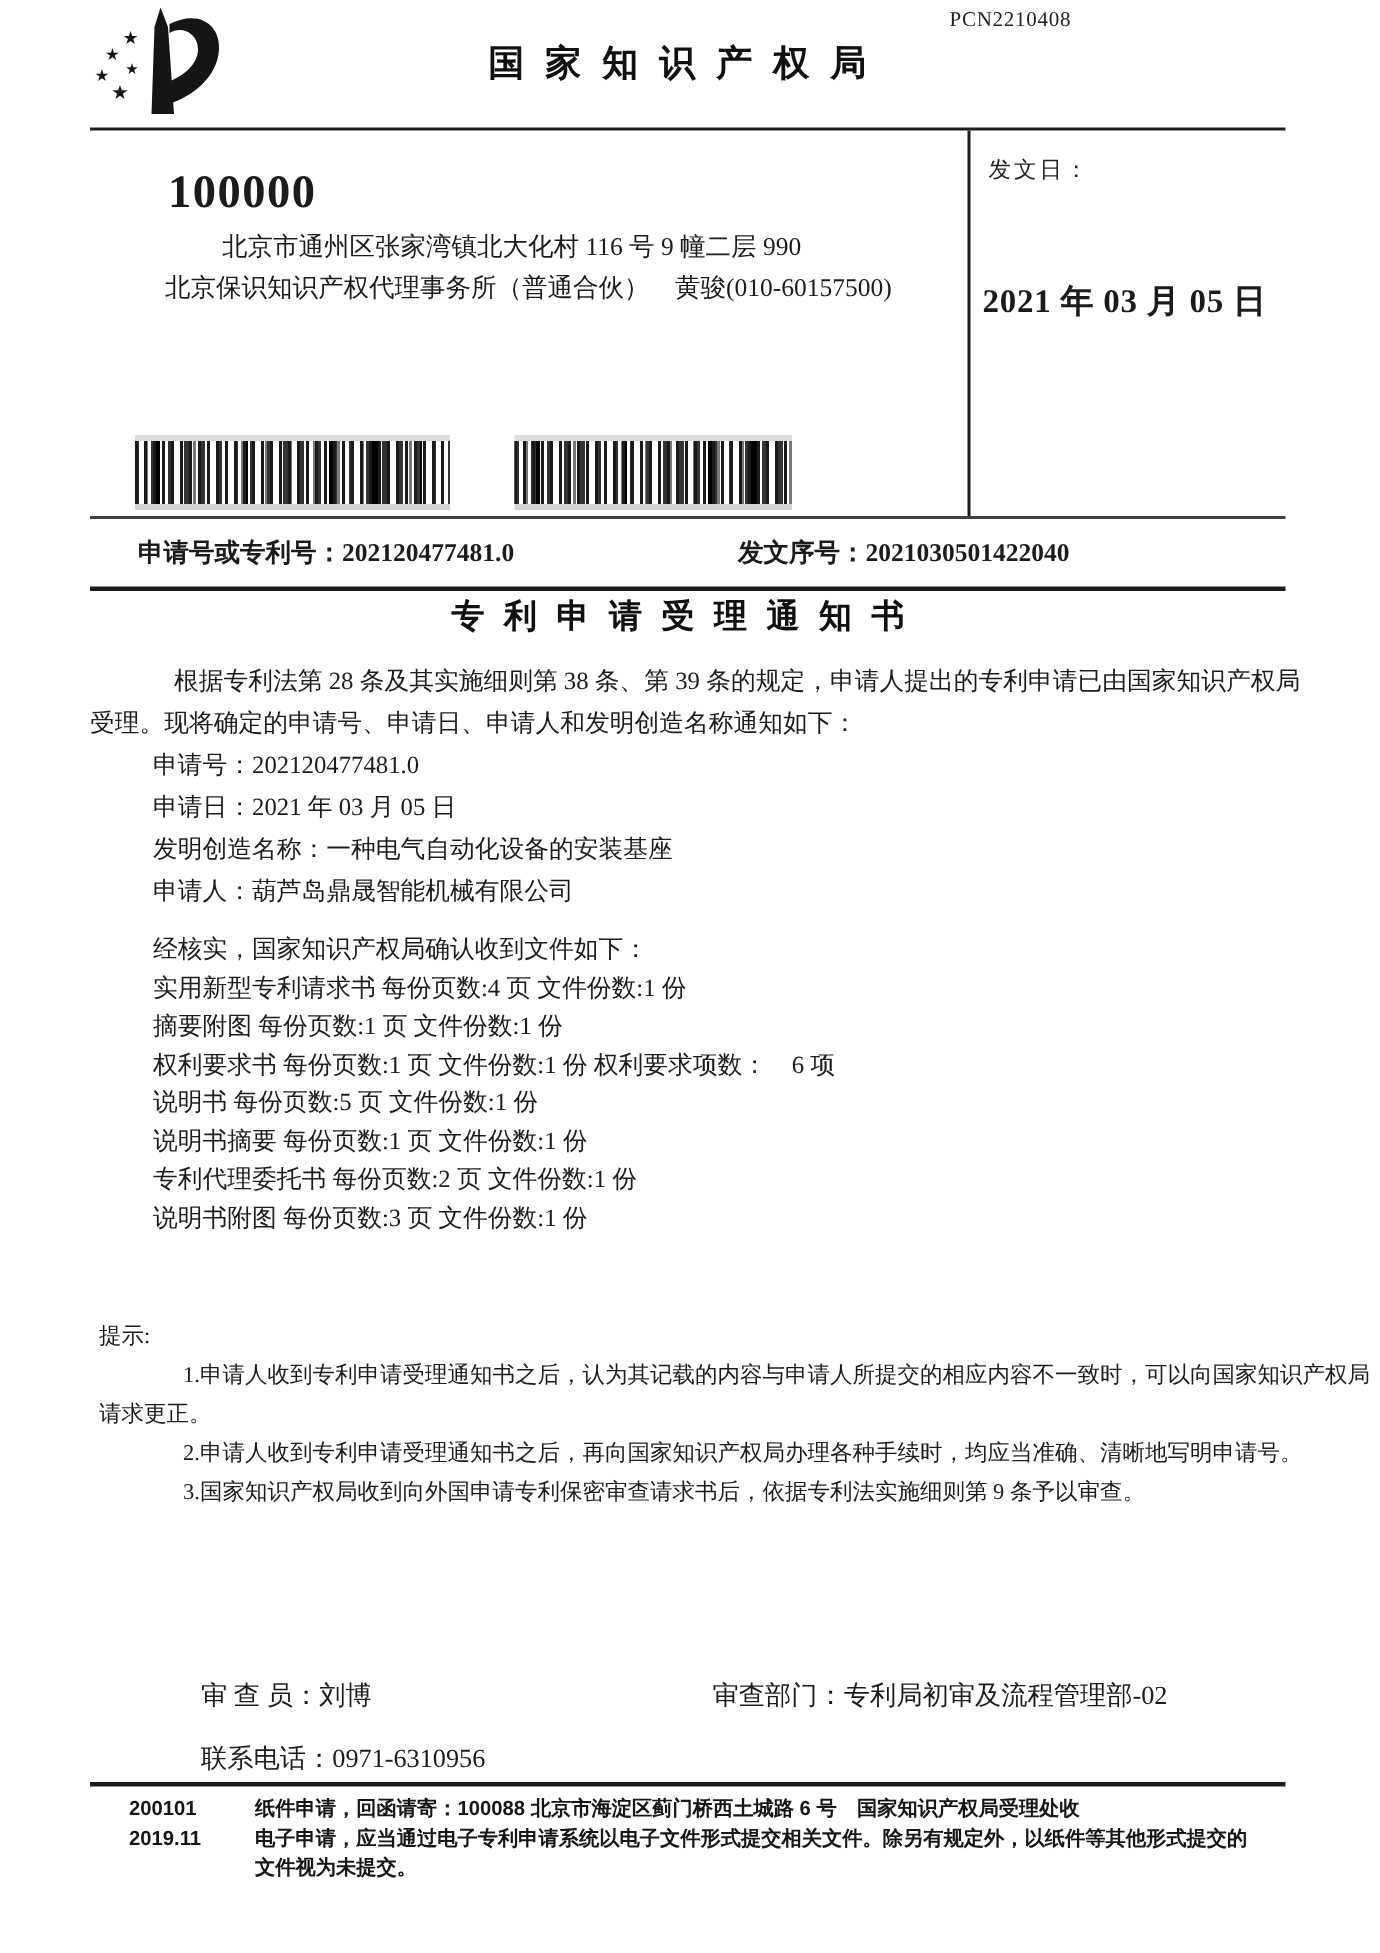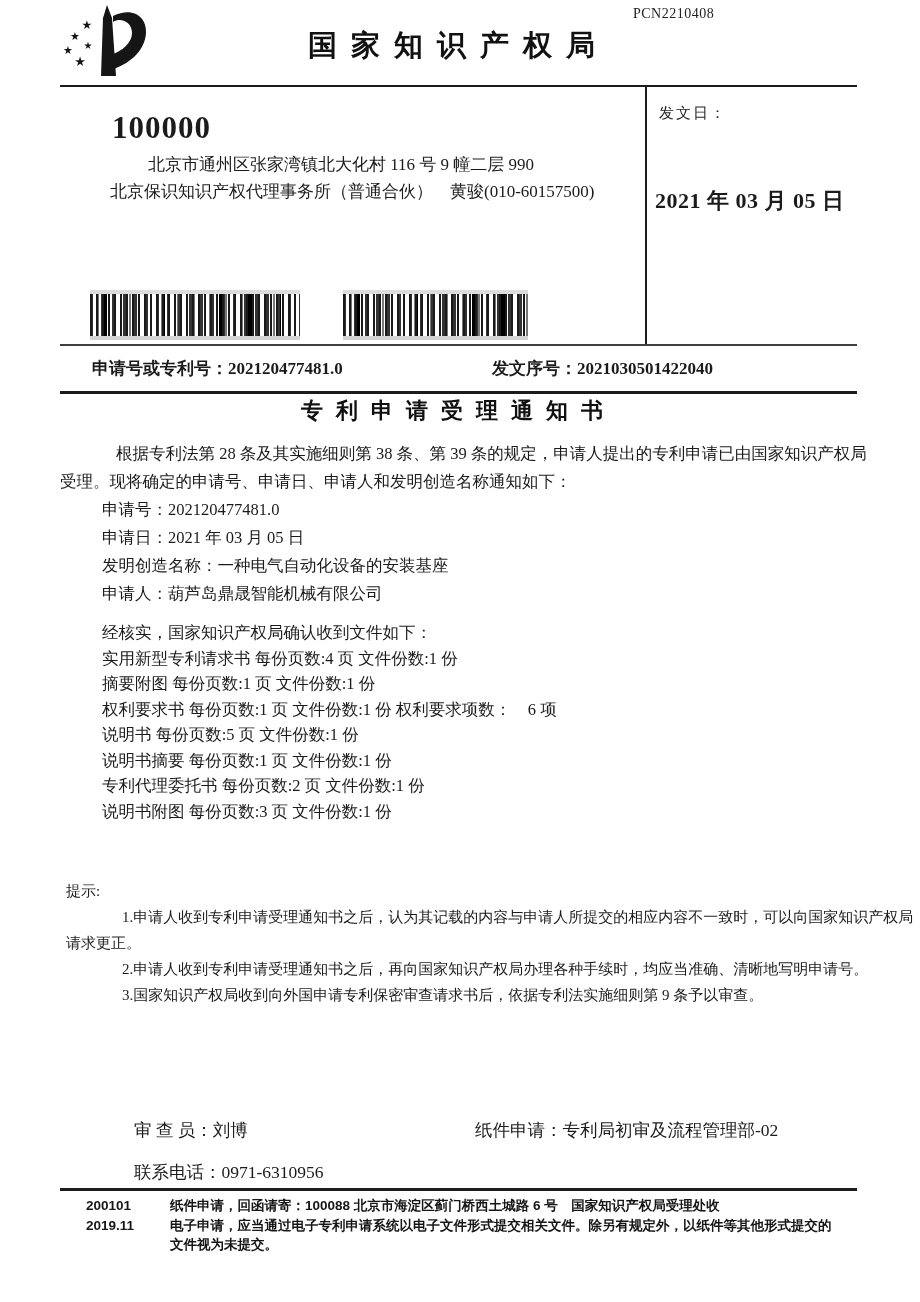--- a/index.html
+++ b/index.html
@@ -9,21 +9,21 @@
     font-family:"Liberation Serif","DejaVu Serif",serif;
   }
   .abs{position:absolute;}
   .nowrap{white-space:nowrap;}
 
   
   .logo{left:54px;top:4px;width:96px;height:80px;}
   .agency-title{
     left:60px;top:26px;width:797px;text-align:center;
     font-family:"Liberation Sans","DejaVu Sans",sans-serif;
-    font-size:29px;font-weight:700;letter-spacing:14px;color:#111;
+    font-size:24px;font-weight:700;letter-spacing:14px;color:#111;
   }
   .doc-code{left:633px;top:6px;font-size:14px;letter-spacing:.5px;color:#222;text-align:right;}
 
   
   .rule{background:#1c1c1c;}
   .rule-top{left:60px;top:85px;width:797px;height:2px;}
   .rule-mid{left:60px;top:344px;width:797px;height:2px;background:#3f3f3f;}
   .rule-thick1{left:60px;top:391px;width:797px;height:3px;}
   .rule-thick2{left:60px;top:1188px;width:797px;height:3px;}
   .vline-date{left:645px;top:87px;width:2px;height:257px;background:#1c1c1c;}
@@ -155,21 +155,21 @@
     <div class="indent nowrap">1.申请人收到专利申请受理通知书之后，认为其记载的内容与申请人所提交的相应内容不一致时，可以向国家知识产权局</div>
     <div class="nowrap">请求更正。</div>
     <div class="indent nowrap">2.申请人收到专利申请受理通知书之后，再向国家知识产权局办理各种手续时，均应当准确、清晰地写明申请号。</div>
     <div class="indent nowrap">3.国家知识产权局收到向外国申请专利保密审查请求书后，依据专利法实施细则第 9 条予以审查。</div>
   </div>
 
   <div class="abs sig sig-left nowrap">
     <span>审 查 员：</span><span>刘博</span>
   </div>
   <div class="abs sig sig-right nowrap">
-    <span>纸件申请：</span><span>专利局初审及流程管理部-02</span>
+    <span>审查部门：</span><span>专利局初审及流程管理部-02</span>
   </div>
   <div class="abs phone-row nowrap">
     <span>联系电话：</span><span>0971-6310956</span>
   </div>
 
   <div class="abs footer">
     <div class="f-code">200101</div>
     <div class="f-note nowrap">纸件申请，回函请寄：100088 北京市海淀区蓟门桥西土城路 6 号　国家知识产权局受理处收</div>
     <div class="f-code">2019.11</div>
     <div class="f-note2">

